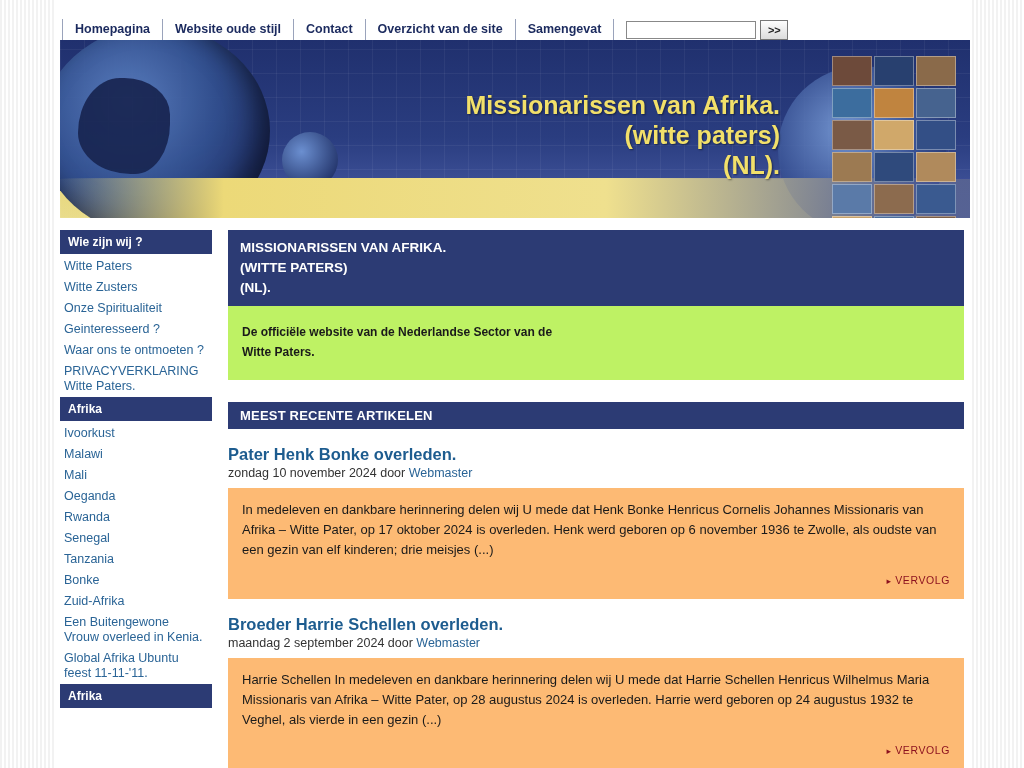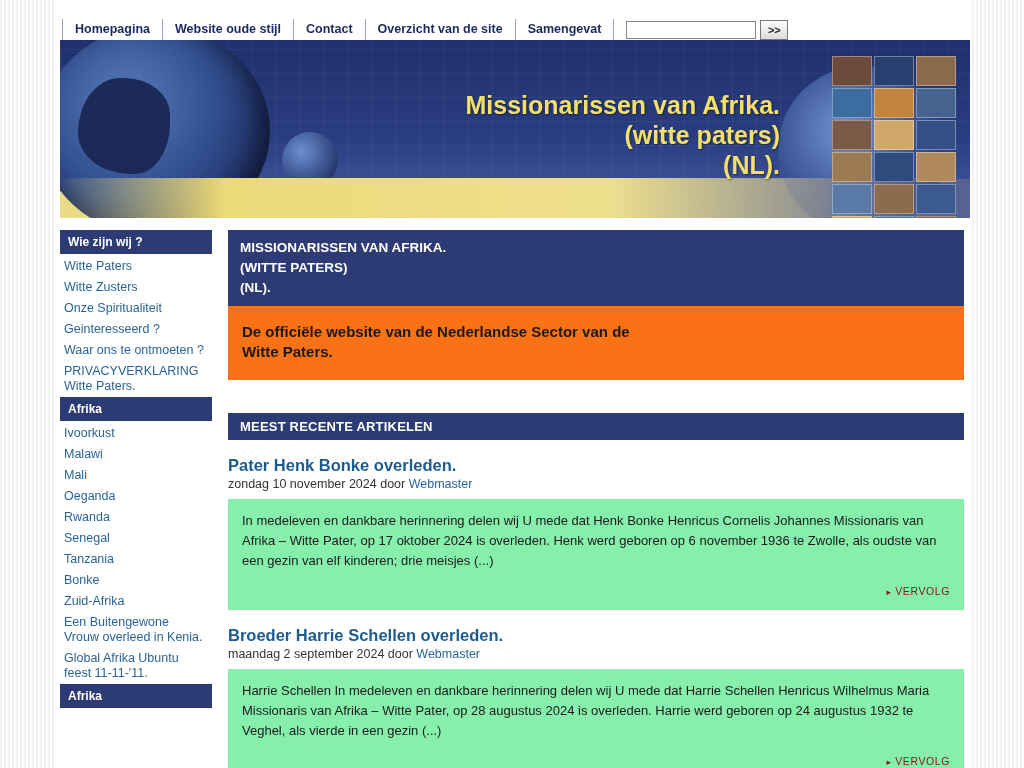--- a/index.html
+++ b/index.html
@@ -168,29 +168,29 @@
   }
   .panel-head {
     background: #2c3b74;
     color: #fff;
     font-weight: bold;
     font-size: 13.5px;
     line-height: 20px;
     padding: 8px 12px;
   }
   .panel-body {
-    background: #f97316;
+    background: #bef264;
     padding: 16px 14px 18px 14px;
     color: #1a1a1a;
-    font-size: 15px;
+    font-size: 12px;
     font-weight: bold;
     line-height: 20px;
   }
   .section-bar {
-    margin-top: 33px;
+    margin-top: 22px;
     background: #2c3b74;
     color: #fff;
     font-weight: bold;
     font-size: 13px;
     padding: 6px 12px;
     letter-spacing: .2px;
   }
   .article { margin-top: 16px; }
   .article h2 {
     margin: 0 0 2px 0;
@@ -198,21 +198,21 @@
     color: #1d5c8f;
     font-weight: bold;
   }
   .article .meta {
     font-size: 12.5px;
     color: #333;
     margin: 0 0 8px 0;
   }
   .article .meta a { color: #2a6496; text-decoration: none; }
   .excerpt {
-    background: #86efac;
+    background: #fdba74;
     padding: 12px 14px 8px 14px;
     font-size: 13px;
     line-height: 20px;
     color: #1a1a1a;
   }
   .more {
     text-align: right;
     font-size: 10.5px;
     font-weight: normal;
     color: #8a0f1e;

